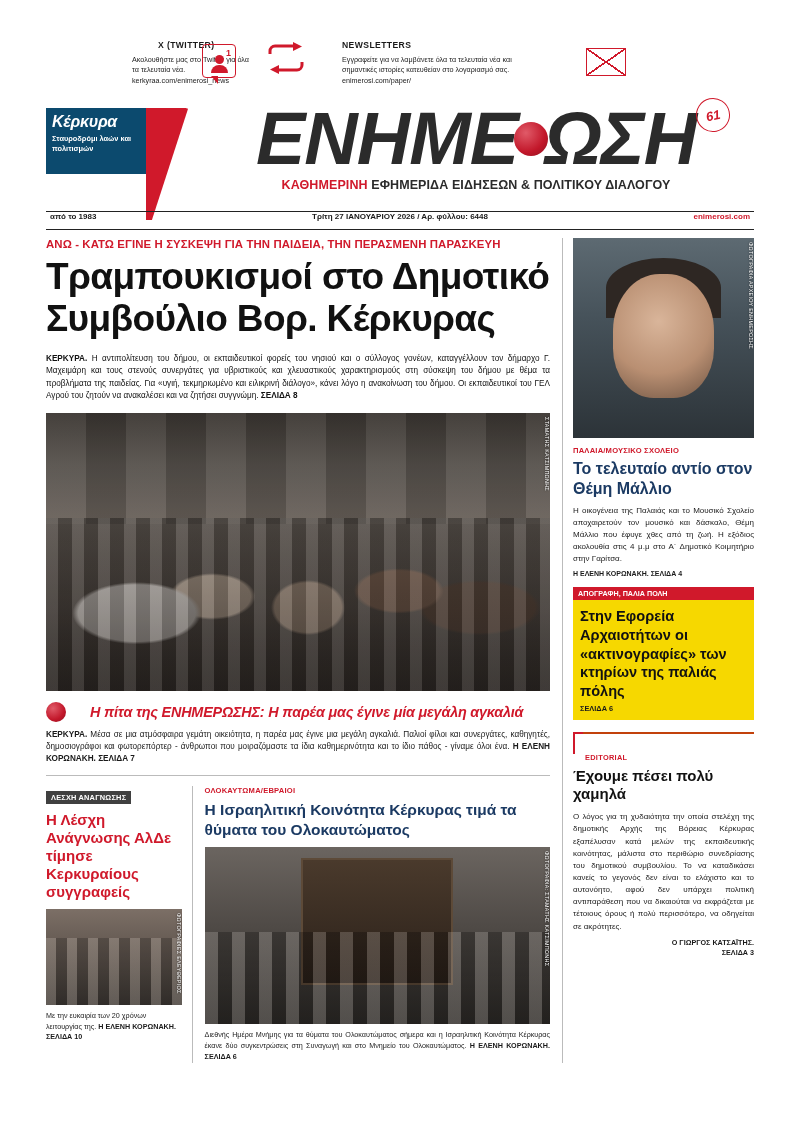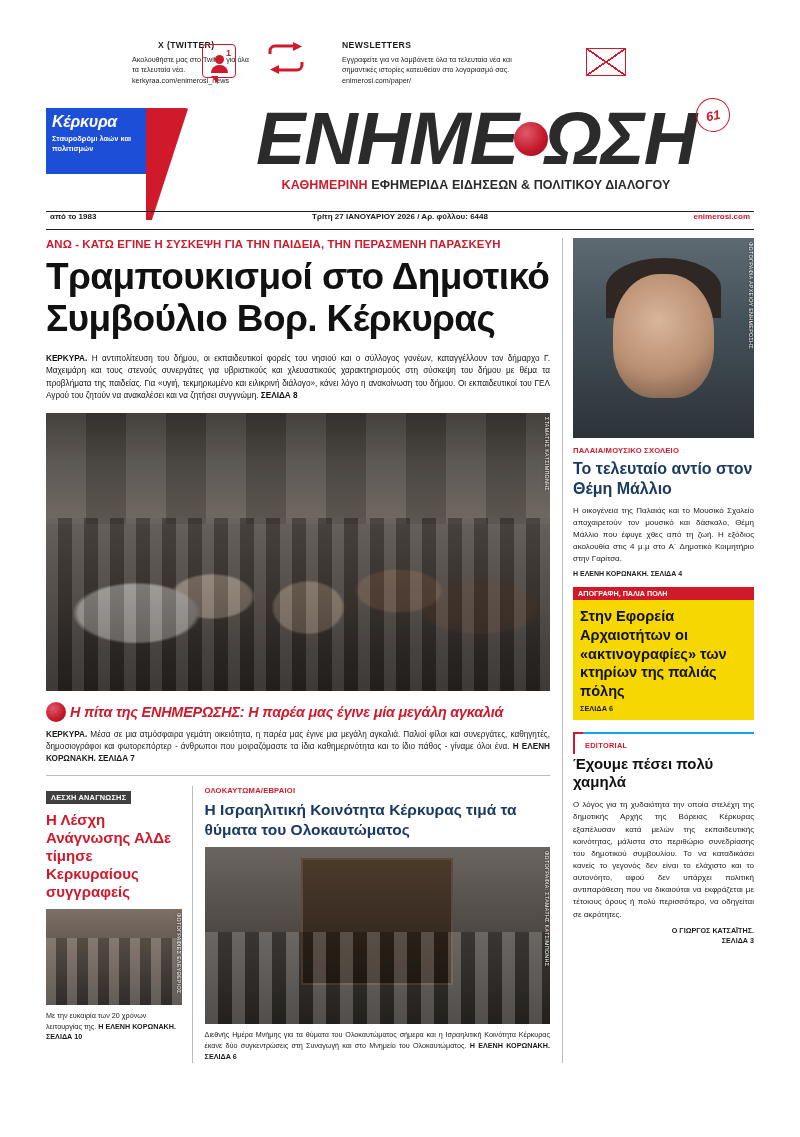--- a/index.html
+++ b/index.html
@@ -42,21 +42,21 @@
   .retweet-ico svg { display:block; }
   .env-box{width:40px;height:28px;border:1.6px solid #d0192b;position:relative;}
   .env-box:before{content:"";position:absolute;left:0;top:0;width:100%;height:100%;
     background:linear-gradient(to bottom right, transparent 48%, #d0192b 48%, #d0192b 52%, transparent 52%);}
   .env-box:after{content:"";position:absolute;left:0;top:0;width:100%;height:100%;
     background:linear-gradient(to bottom left, transparent 48%, #d0192b 48%, #d0192b 52%, transparent 52%);}
 
   
   .masthead { margin-top:22px; position:relative; height:120px; }
   .kerkyra-badge {
-    position:absolute; left:0; top:0; width:100px; height:66px; background:#1d4ed8; color:#fff;
+    position:absolute; left:0; top:0; width:100px; height:66px; background:#0c4a6e; color:#fff;
     padding:5px 6px;
   }
   .kerkyra-badge .kb-title{ font-size:16px;font-weight:bold;font-style:italic;letter-spacing:-.3px; }
   .kerkyra-badge .kb-sub{ font-size:7.4px; line-height:1.25; margin-top:3px; font-weight:bold;}
   .red-slash{
     position:absolute; left:100px; top:0; width:60px; height:112px; overflow:hidden;
   }
   .red-slash:before{
     content:""; position:absolute; left:-26px; top:-10px; width:46px; height:150px;
     background:#d0192b; transform:rotate(18deg);
@@ -125,21 +125,21 @@
     position:absolute;left:0;right:0;bottom:0;height:62%;
     background:
       repeating-linear-gradient(90deg, rgba(255,255,255,.10) 0 12px, rgba(0,0,0,.16) 12px 26px),
       linear-gradient(to bottom, rgba(20,18,16,.25), rgba(30,25,22,.65));
   }
   .photo1 .arch{
     position:absolute;left:0;right:0;top:0;height:40%;
     background:repeating-linear-gradient(90deg, rgba(255,255,255,.05) 0 40px, rgba(0,0,0,.12) 40px 80px);
   }
 
-  .pita-row{ display:flex; align-items:center; margin-top:11px; gap:4px;}
+  .pita-row{ display:flex; align-items:center; margin-top:11px; gap:24px;}
   .pita-ball{
     width:20px;height:20px;border-radius:50%;
     background:radial-gradient(circle at 35% 32%, #e05a68 0%, #c2172a 60%, #8d1120 100%);
     flex:0 0 auto;
   }
   .pita-title{ font-size:14.4px; font-weight:bold; color:#d0192b; font-style:italic; letter-spacing:-.2px;}
   .pita-body{ margin-top:7px; font-size:8.2px; line-height:1.5; text-align:justify;}
 
   .hr-thin{ border-top:1px solid #bbb; margin:10px 0 0; }
 
@@ -181,21 +181,21 @@
   .rc-label{ margin-top:8px; font-size:7.6px;font-weight:bold;color:#d0192b;letter-spacing:.2px;}
   .rc-head{ font-size:16px;line-height:1.22;font-weight:bold;color:#1b3a63;margin-top:4px;}
   .rc-body{ font-size:8px;line-height:1.5;margin-top:7px;text-align:justify;}
   .rc-credit{ font-size:7px;font-weight:bold;margin-top:5px;}
 
   .yellowbox{ background:#f6d800; margin-top:10px; padding:0; }
   .yellowbox .yl{ background:#d0192b;color:#fff;font-size:7.2px;font-weight:bold;padding:2px 5px;display:block;}
   .yellowbox .yh{ font-size:14.6px;line-height:1.28;font-weight:bold;color:#111;padding:7px 7px 3px;}
   .yellowbox .yp{ font-size:7.4px;font-weight:bold;text-align:left;padding:0 7px 7px;}
 
-  .editorial{ margin-top:12px; border-top:2px solid #0ea5e9; padding-top:0; position:relative;}
+  .editorial{ margin-top:12px; border-top:2px solid #c2410c; padding-top:12px; position:relative;}
   .ed-mark{ position:absolute;left:0;top:-2px;width:10px;height:22px;border-left:2px solid #d0192b;border-top:2px solid #d0192b;}
   .ed-label{ font-size:7.4px;font-weight:bold;color:#d0192b;margin-top:7px;margin-left:12px;letter-spacing:.3px;}
   .ed-head{ font-size:15px;line-height:1.25;font-weight:bold;color:#111;margin-top:5px;}
   .ed-body{ font-size:8px;line-height:1.52;margin-top:7px;text-align:justify;}
   .ed-sig{ font-size:7.2px;font-weight:bold;text-align:right;margin-top:5px;line-height:1.4;}
 </style>
 </head>
 <body>
 
 <div class="page">

